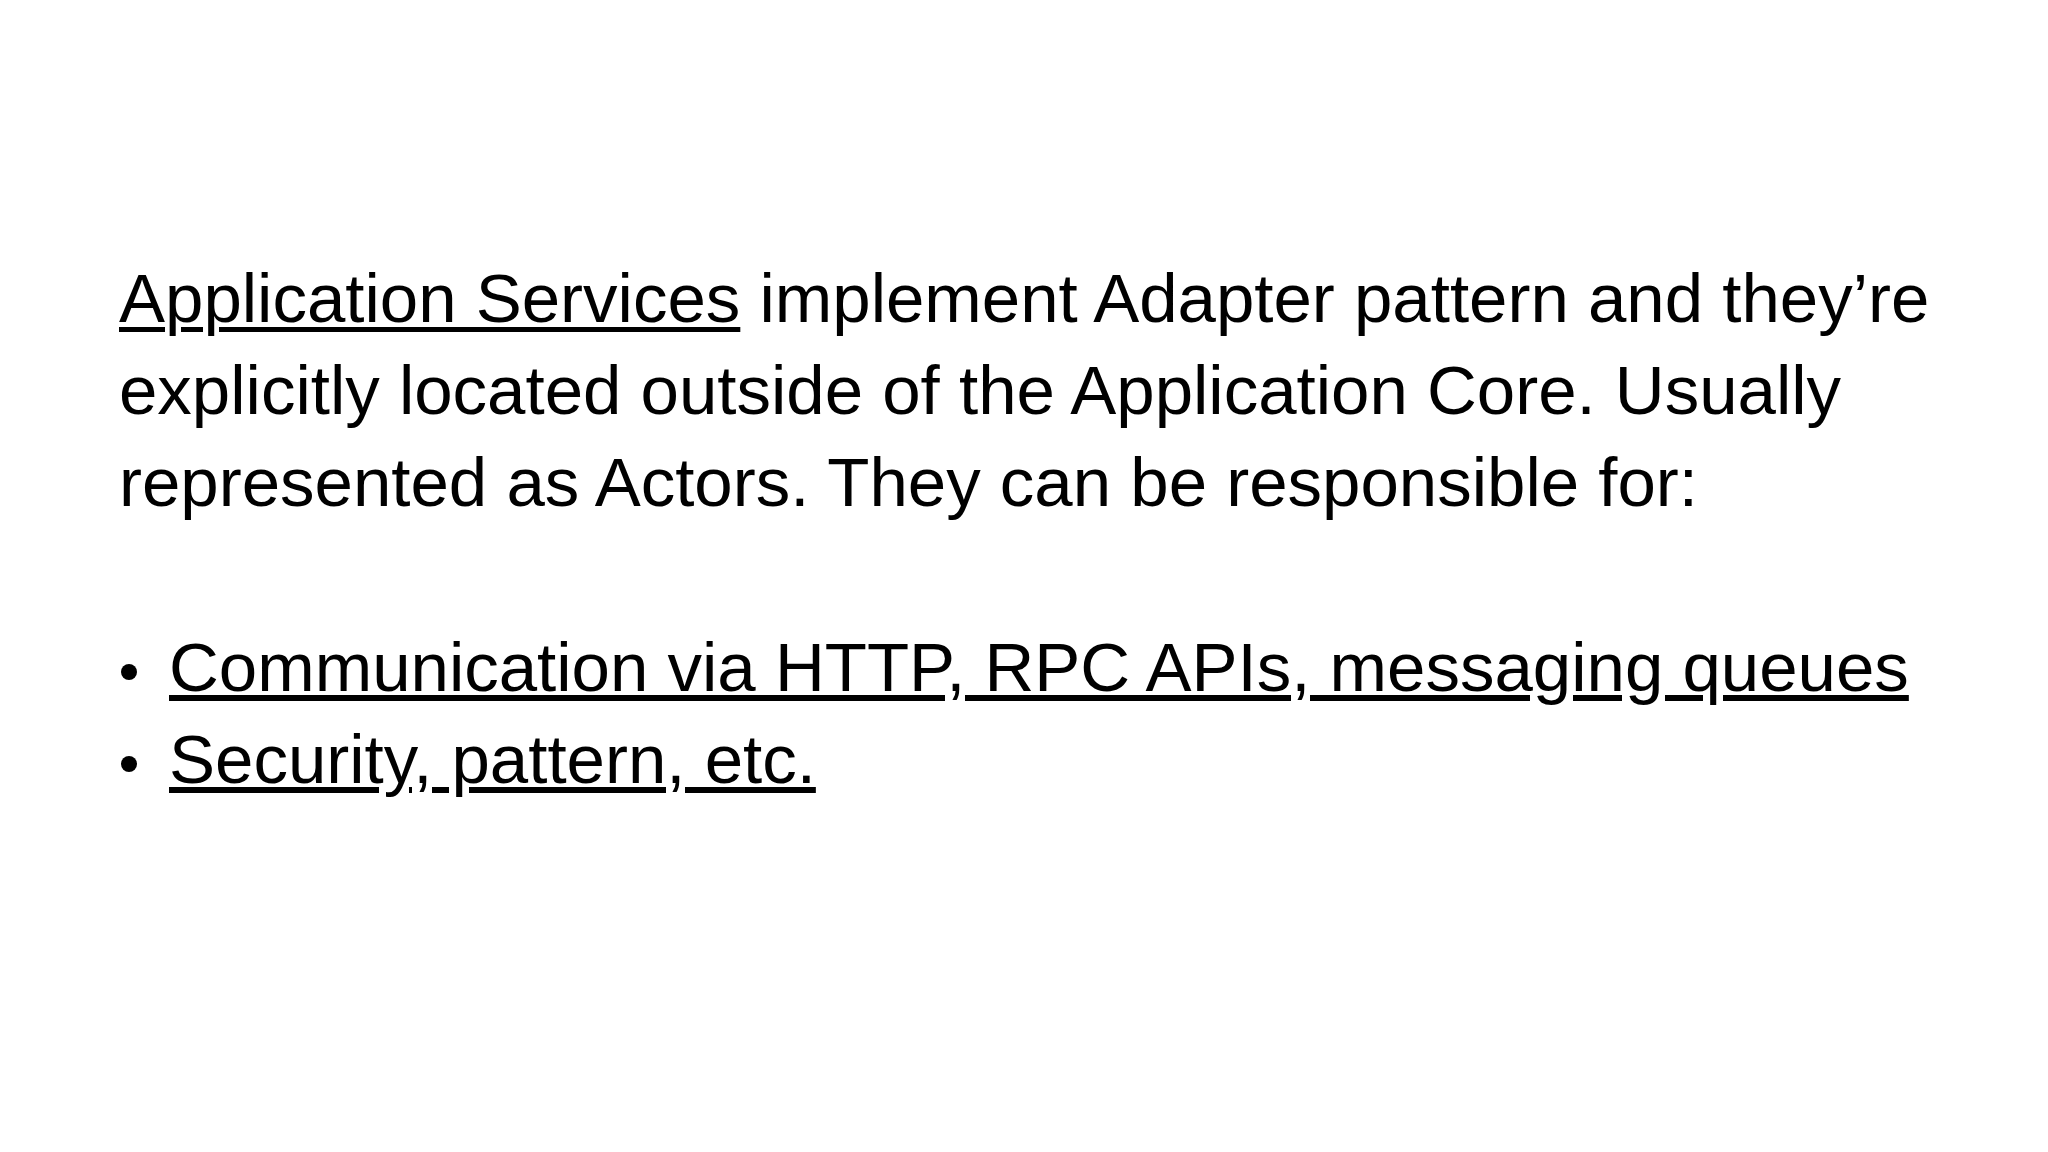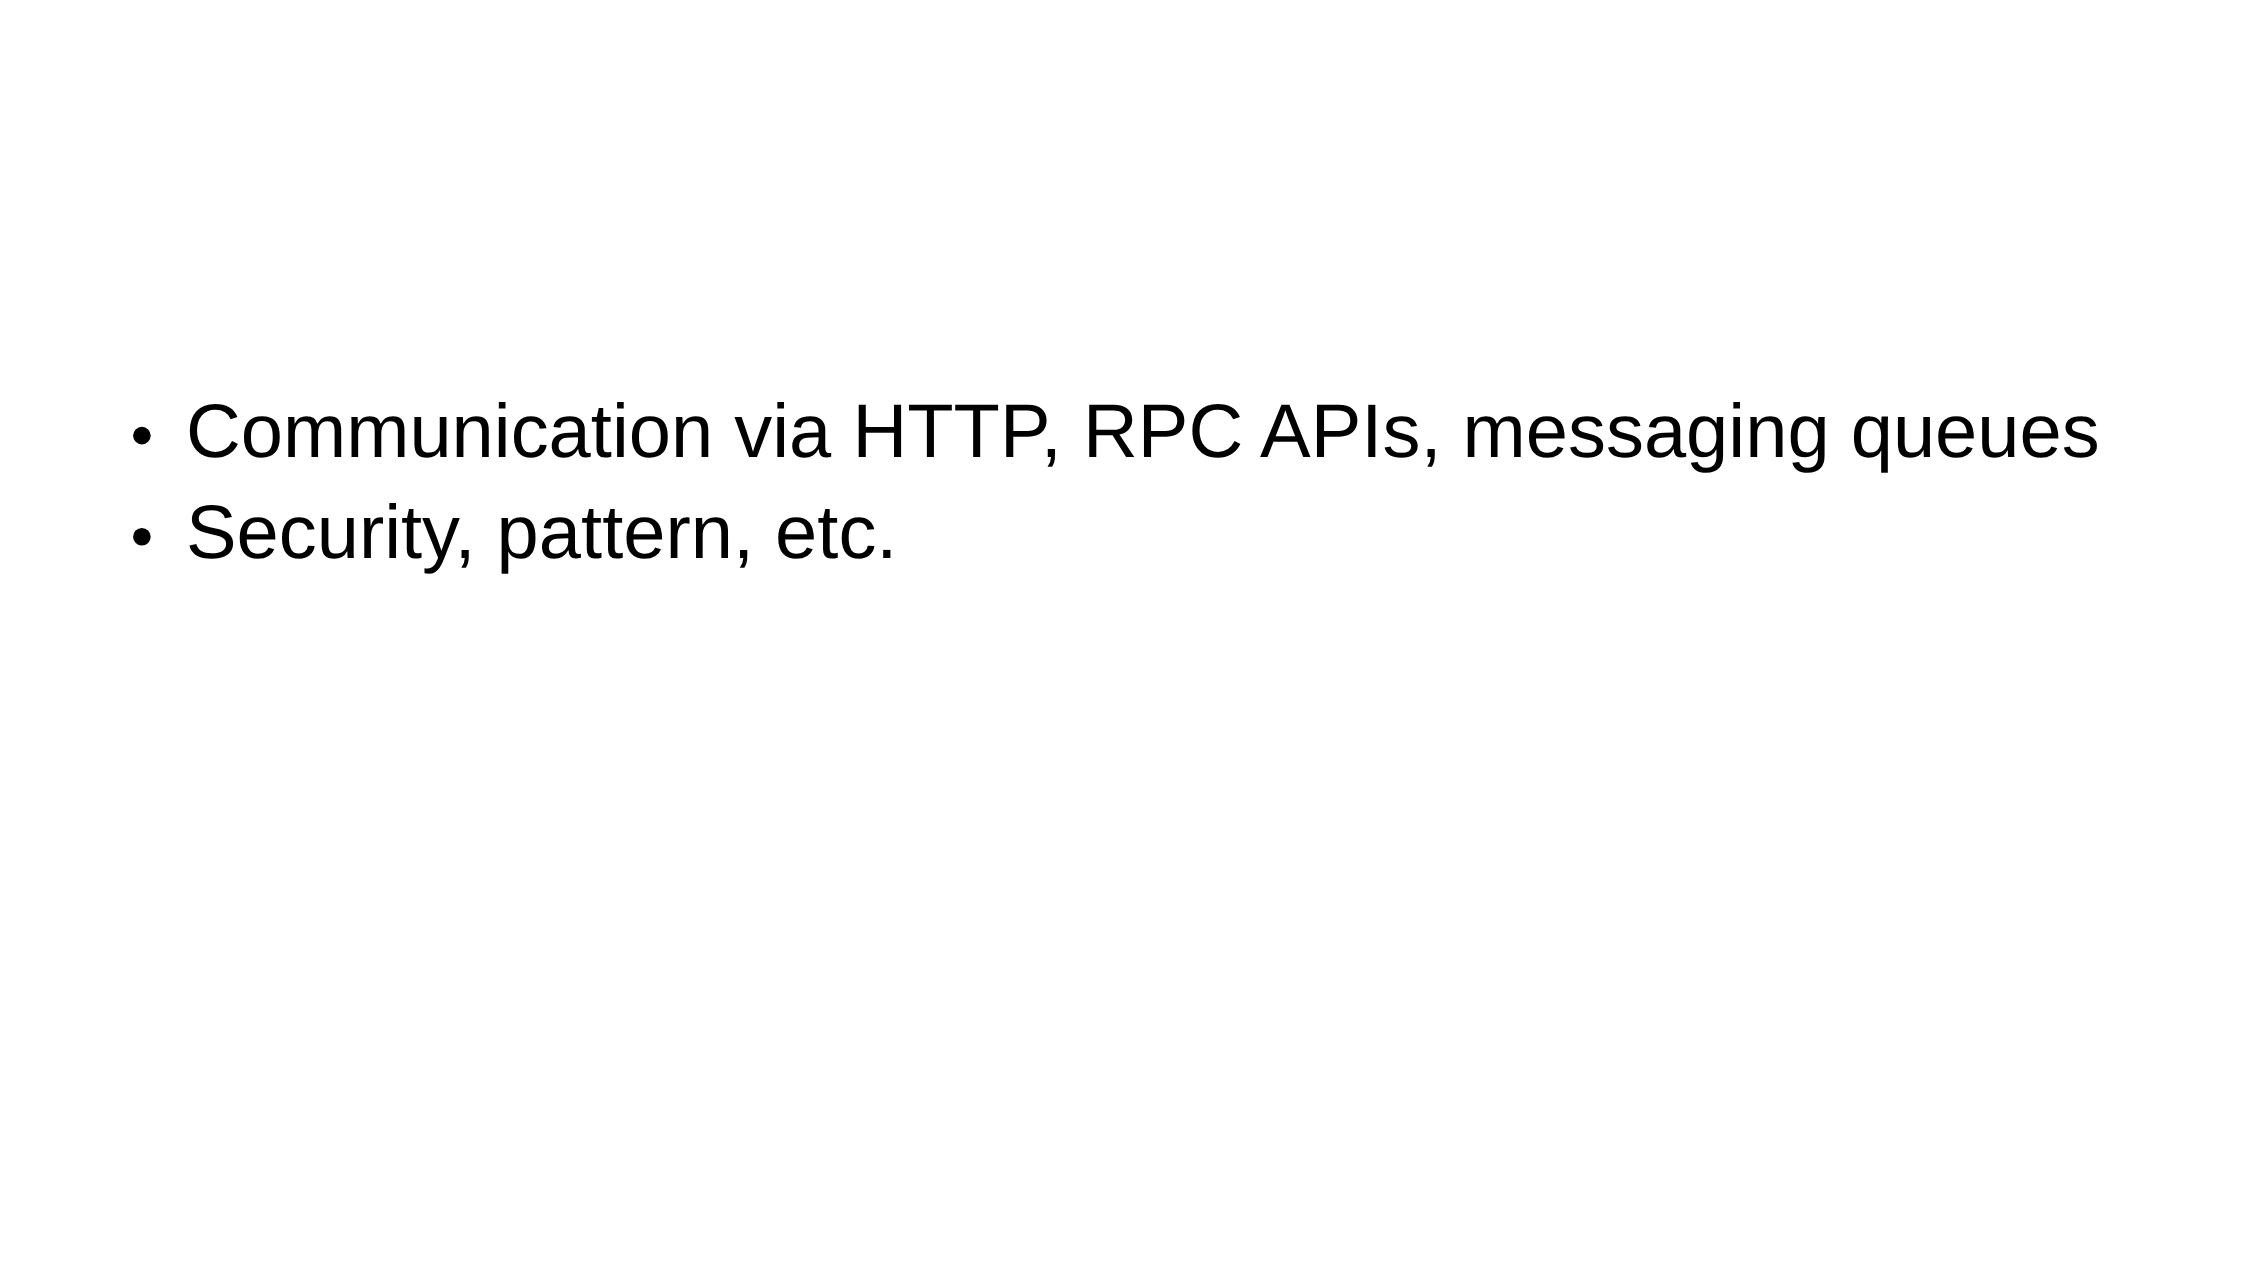--- a/index.html
+++ b/index.html
@@ -53,27 +53,29 @@
   .dot {
     flex: 0 0 auto;
     width: 16px;
     height: 16px;
     border-radius: 50%;
     background: #000000;
     margin: 42px 32px 0 2px;
   }
   .bullet-text {
     flex: 1 1 auto;
+    text-decoration: underline;
   }
 </style>
 </head>
 <body>
 
 <div class="page">
   <div class="content">
+    <p class="para"><span class="underlined">Application Services</span><span> implement Adapter pattern and they’re explicitly located outside of the Application Core. Usually represented as Actors. They can be responsible for:</span></p>
     <ul class="bullets">
       <li class="bullet">
         <span class="dot"></span>
         <span class="bullet-text">Communication via HTTP, RPC APIs, messaging queues</span>
       </li>
       <li class="bullet">
         <span class="dot"></span>
         <span class="bullet-text">Security, pattern, etc.</span>
       </li>
     </ul>

